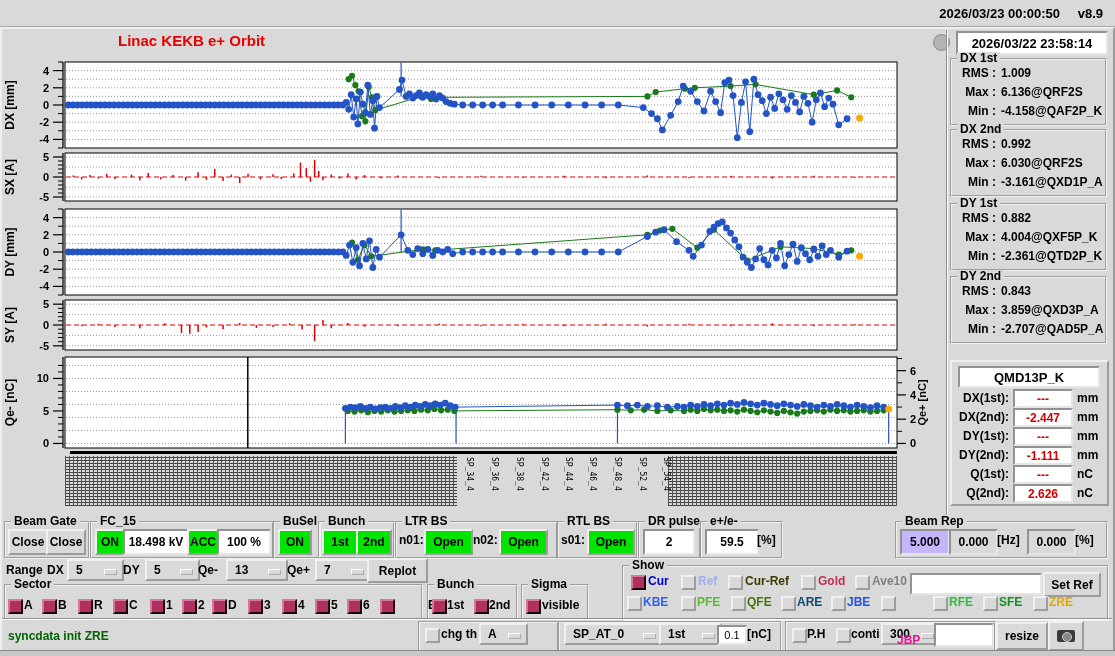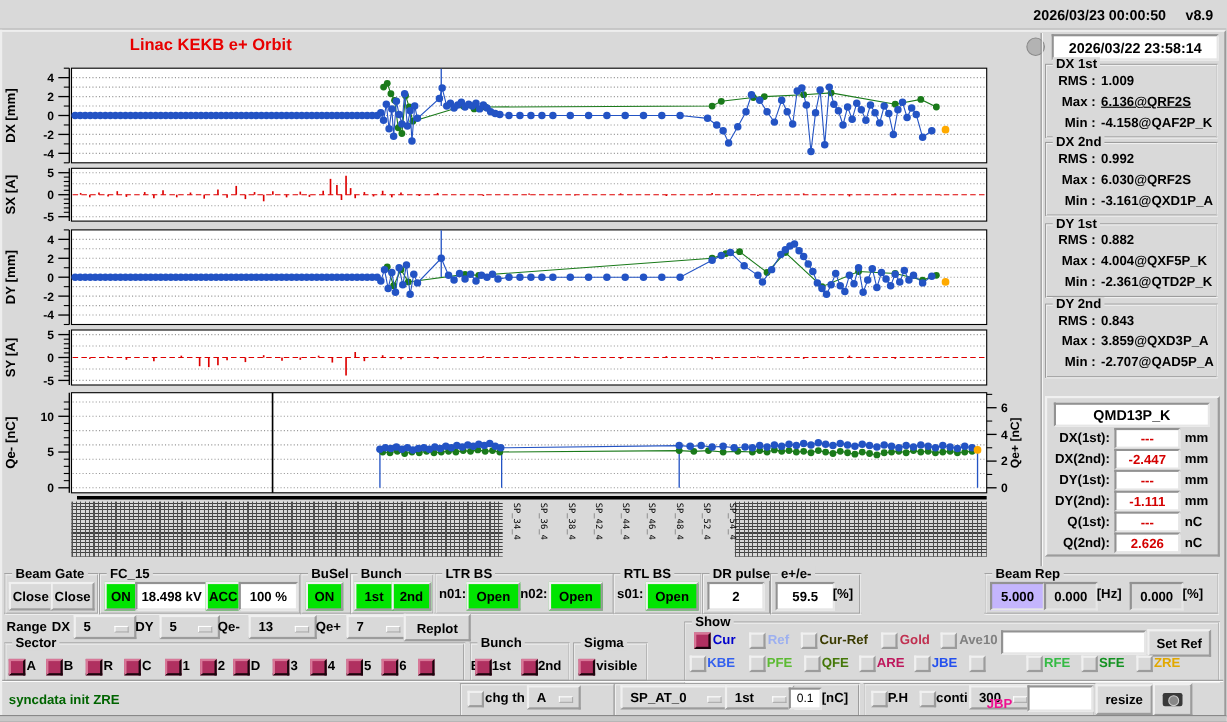--- a/index.html
+++ b/index.html
@@ -759,21 +759,21 @@
     <span class="xlab" style="left: 638px;">SP_52_4</span>
     <span class="xlab" style="left: 662px;">SP_54_4</span>
   </div>
 
 <div class="vsep" style="left:946px;top:30px;height:485px"></div>
 
 <div id="statboxes">
     <div class="lf" style="left: 950px; top: 58px; width: 153px; height: 64px;">
       <span class="t">DX 1st</span>
       <div class="statline" style="top: 6px;"><span class="k">RMS :</span><span>1.009</span></div>
-      <div class="statline" style="top: 25px; text-decoration: underline;"><span class="k">Max :</span><span>6.136@QRF2S</span></div>
+      <div class="statline" style="top: 25px;"><span class="k">Max :</span><span>6.136@QRF2S</span></div>
       <div class="statline" style="top: 44px;"><span class="k">Min :</span><span>-4.158@QAF2P_K</span></div>
     </div>
     <div class="lf" style="left: 950px; top: 129px; width: 153px; height: 64px;">
       <span class="t">DX 2nd</span>
       <div class="statline" style="top: 6px;"><span class="k">RMS :</span><span>0.992</span></div>
       <div class="statline" style="top: 25px;"><span class="k">Max :</span><span>6.030@QRF2S</span></div>
       <div class="statline" style="top: 44px;"><span class="k">Min :</span><span>-3.161@QXD1P_A</span></div>
     </div>
     <div class="lf" style="left: 950px; top: 203px; width: 153px; height: 64px;">
       <span class="t">DY 1st</span>
@@ -974,21 +974,21 @@
 <div class="lab" style="left: 818px; top: 574px; color: rgb(192, 48, 80);">Gold</div>
 <span class="cb" style="left: 855px; top: 575px;"></span>
 <div class="lab" style="left: 872px; top: 574px; color: rgb(128, 128, 128);">Ave10</div>
 <span class="cb" style="left: 627px; top: 596px;"></span>
 <div class="lab" style="left: 643px; top: 595px; color: rgb(51, 96, 238);">KBE</div>
 <span class="cb" style="left: 681px; top: 596px;"></span>
 <div class="lab" style="left: 697px; top: 595px; color: rgb(92, 187, 51);">PFE</div>
 <span class="cb" style="left: 731px; top: 596px;"></span>
 <div class="lab" style="left: 747px; top: 595px; color: rgb(68, 119, 8);">QFE</div>
 <span class="cb" style="left: 781px; top: 596px;"></span>
-<div class="lab" style="left: 797px; top: 595px; color: #be185d;">ARE</div>
+<div class="lab" style="left: 797px; top: 595px; color: #0c4a6e;">ARE</div>
 <span class="cb" style="left: 831px; top: 596px;"></span>
 <div class="lab" style="left: 847px; top: 595px; color: rgb(36, 80, 238);">JBE</div>
 <span class="cb" style="left: 881px; top: 596px;"></span>
 <div class="lab" style="left: 897px; top: 595px; color: rgb(238, 17, 144); margin-top: 38px;">JBP</div>
 <span class="cb" style="left: 933px; top: 596px;"></span>
 <div class="lab" style="left: 949px; top: 595px; color: rgb(53, 187, 68);">RFE</div>
 <span class="cb" style="left: 983px; top: 596px;"></span>
 <div class="lab" style="left: 999px; top: 595px; color: rgb(20, 146, 34);">SFE</div>
 <span class="cb" style="left: 1033px; top: 596px;"></span>
 <div class="lab" style="left: 1049px; top: 595px; color: rgb(226, 168, 0);">ZRE</div>

